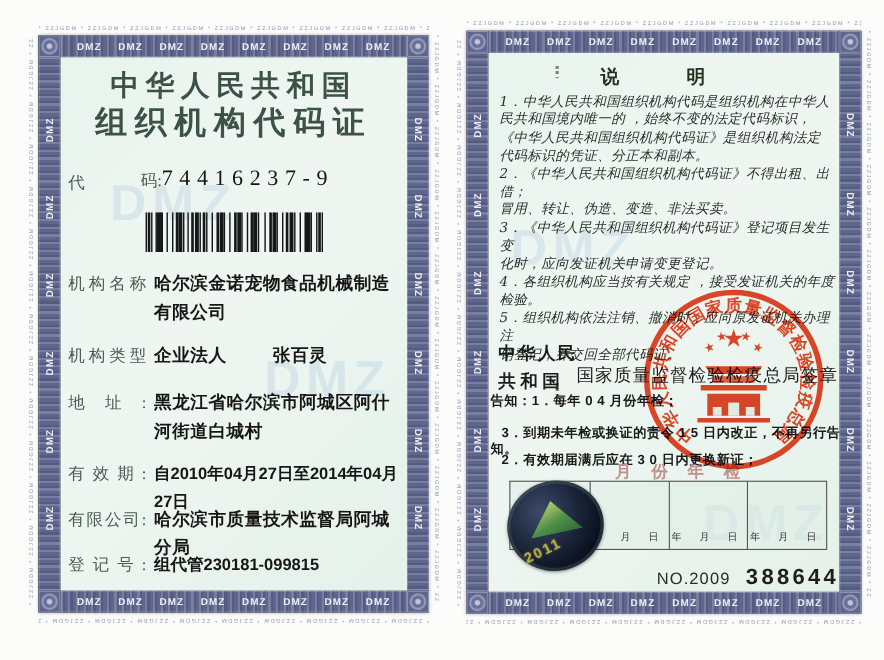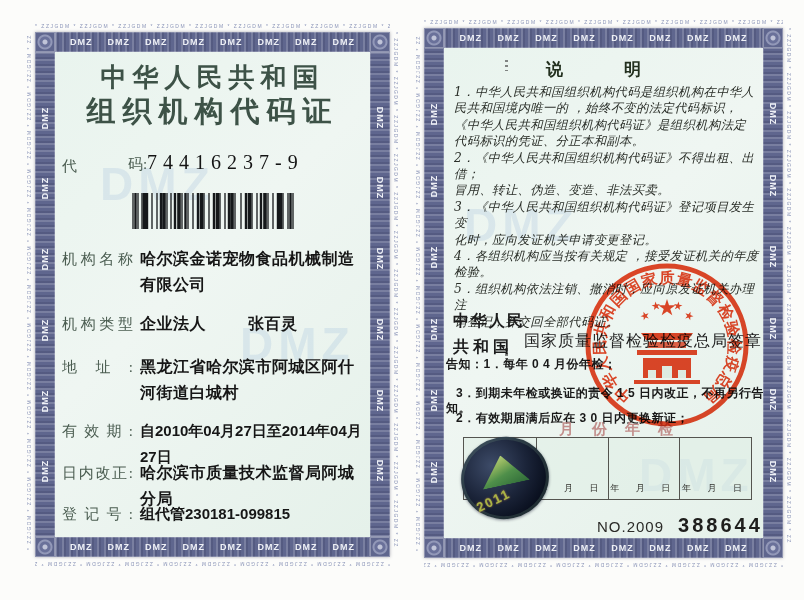--- a/index.html
+++ b/index.html
@@ -176,21 +176,21 @@
           <span class="vline">河街道白城村</span>
         </span>
       </div>
 
       <div class="frow" style="top:366px">
         <span class="flabel">有效期:</span>
         <span class="fvalue small-val">自2010年04月27日至2014年04月27日</span>
       </div>
 
       <div class="frow" style="top:408px">
-        <span class="flabel">日内改正:</span>
+        <span class="flabel">有限公司:</span>
         <span class="fvalue">
           <span class="vline">哈尔滨市质量技术监督局阿城</span>
           <span class="vline">分局</span>
         </span>
       </div>
 
       <div class="frow" style="top:449px">
         <span class="flabel">登记号:</span>
         <span class="fvalue small-val">组代管230181-099815</span>
       </div>

